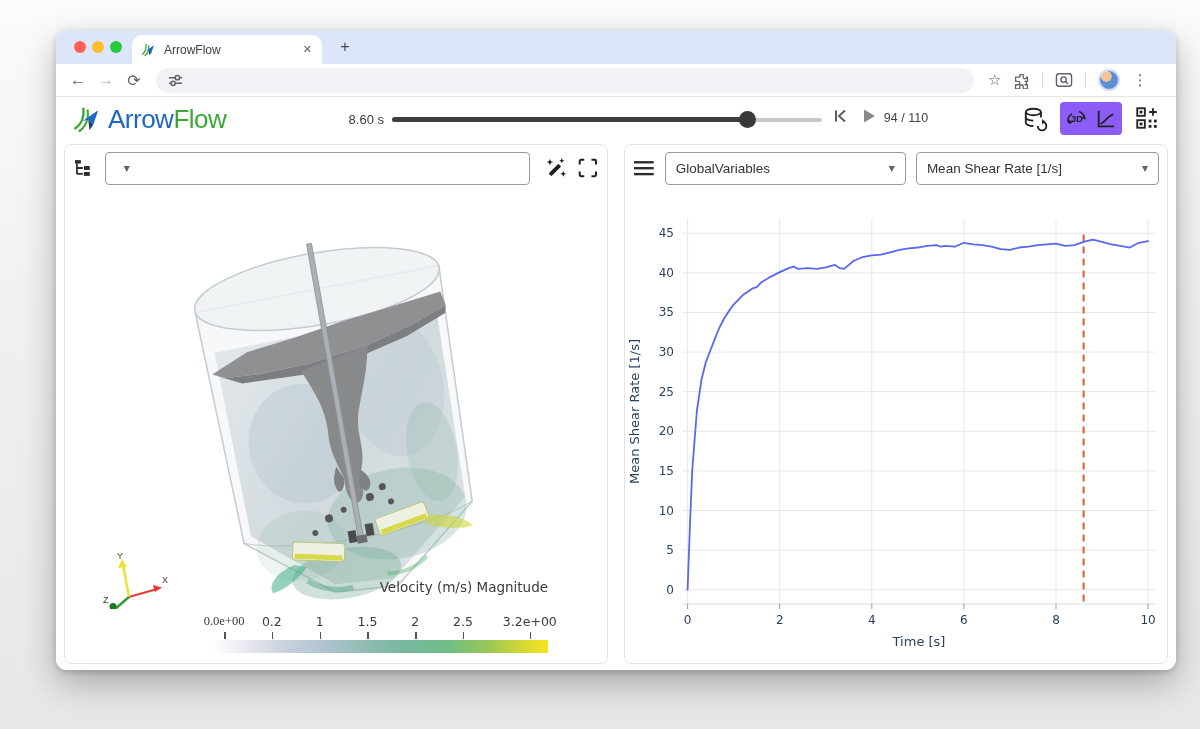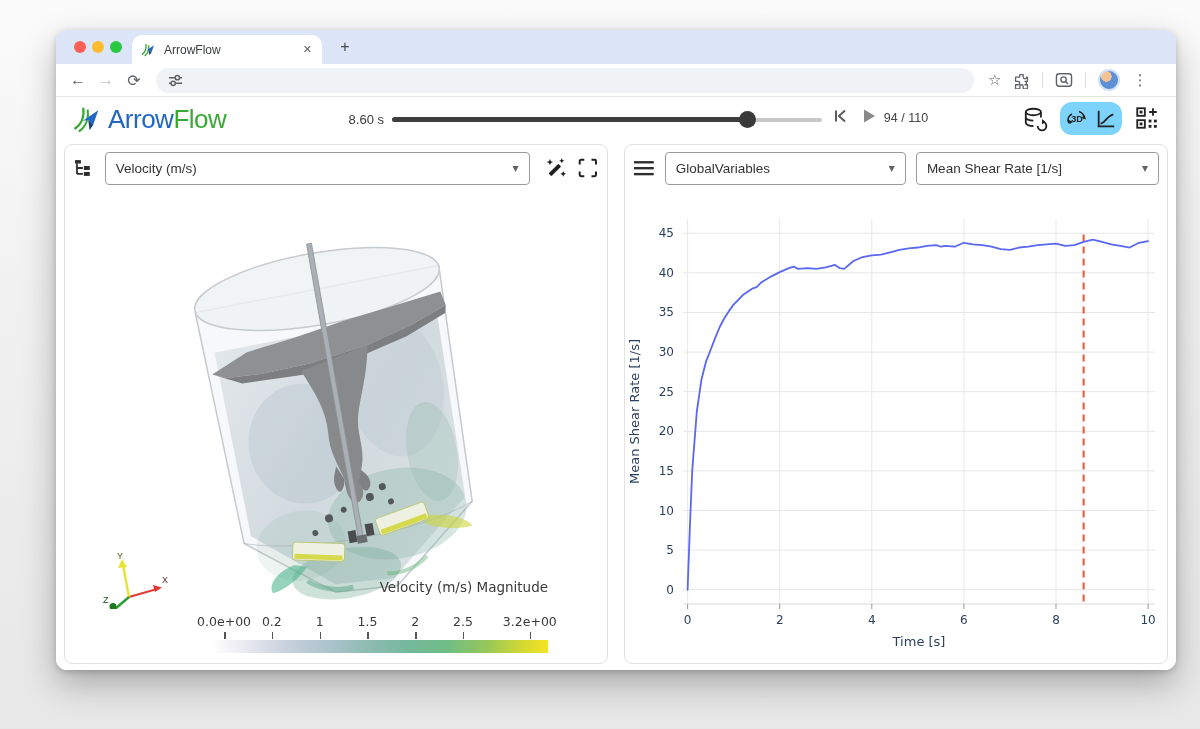--- a/index.html
+++ b/index.html
@@ -54,21 +54,21 @@
   .logo{ display:flex; align-items:center; margin-left:16px; gap:6px; }
   .logo-arrow{ font-size:26px; color:#2066c4; letter-spacing:-.5px; }
   .logo-flow{ font-size:26px; color:#3aaa35; letter-spacing:-.5px; }
   .time-label{ position:absolute; left:270px; width:58px; text-align:right; font-size:13px; color:#3a3a3a; }
   .slider{ position:absolute; left:336px; width:430px; height:20px; top:12px; }
   .slider .track{ position:absolute; top:9px; left:0; width:100%; height:3.5px; border-radius:2px; background:#c8c8c8; }
   .slider .fill{ position:absolute; top:8px; left:0; height:5px; border-radius:3px; background:#3e3e3e; }
   .slider .knob{ position:absolute; top:2px; width:17px; height:17px; border-radius:50%; background:#3a3a3a; }
   .pb{ position:absolute; top:10px; }
   .counter{ position:absolute; left:818px; top:14px; width:64px; text-align:center; font-size:12.5px; color:#444; }
-  .toggle-group{ position:absolute; left:1004px; top:5px; width:62px; height:33px; background:#7dd3fc; border-radius:12px;
+  .toggle-group{ position:absolute; left:1004px; top:5px; width:62px; height:33px; background:#8b5cf6; border-radius:4px;
      display:flex; align-items:center; justify-content:space-evenly; }
   
   .content{ position:absolute; left:0; top:111px; width:100%; height:529px; background:#fff; }
   .card{ position:absolute; top:3px; height:520px; background:#fff; border:1px solid #e2e2e2; border-radius:8px; }
   .card-left{ left:8px; width:544px; }
   .card-right{ left:568px; width:544px; }
   .card-toolbar{ position:absolute; left:0; top:0; width:100%; height:46px; display:flex; align-items:center; padding:0 8px; gap:10px; }
   .select{ height:33px; border:1px solid #9b9b9b; border-radius:4px; background:#fff;
     display:flex; align-items:center; padding:0 10px; }
   .select .val{ font-size:13.5px; color:#333; flex:1; }
@@ -207,21 +207,20 @@
       <div class="card-toolbar">
         <svg width="22" height="20" viewBox="0 0 22 20">
           <rect x="2" y="2" width="6" height="3.5" fill="#2d2d2d"></rect>
           <line x1="4" y1="5.5" x2="4" y2="16" stroke="#2d2d2d" stroke-width="1.8"></line>
           <line x1="4" y1="10" x2="10" y2="10" stroke="#2d2d2d" stroke-width="1.8"></line>
           <line x1="4" y1="16" x2="10" y2="16" stroke="#2d2d2d" stroke-width="1.8"></line>
           <rect x="11" y="8" width="6" height="4" fill="#2d2d2d"></rect>
           <rect x="11" y="14" width="6" height="4" fill="#2d2d2d"></rect>
         </svg>
         <div class="select sel-field">
-          <span class="val">Velocity (m/s)</span>
           <span class="chev">▾</span>
         </div>
         <svg width="24" height="24" viewBox="0 0 24 24" style="margin-left:4px">
           <rect x="9" y="7" width="4" height="14" rx="1" transform="rotate(45 11 14)" fill="#1f1f1f"></rect>
           <path d="M6 3 l1 2.2 L9.3 6 7 7 6 9.3 5 7 2.7 6 5 5.2 Z" fill="#1f1f1f"></path>
           <path d="M18 2 l.8 1.8 1.8.8 -1.8.8 -.8 1.8 -.8-1.8 -1.8-.8 1.8-.8 Z" fill="#1f1f1f"></path>
           <path d="M19.5 15 l.9 2 2 .9 -2 .9 -.9 2 -.9-2 -2-.9 2-.9 Z" fill="#1f1f1f"></path>
         </svg>
         <svg width="22" height="22" viewBox="0 0 24 24">
           <path d="M3 8 V4.5 a1.5 1.5 0 0 1 1.5-1.5 H8 M16 3 h3.5 A1.5 1.5 0 0 1 21 4.5 V8 M21 16 v3.5 a1.5 1.5 0 0 1 -1.5 1.5 H16 M8 21 H4.5 A1.5 1.5 0 0 1 3 19.5 V16" fill="none" stroke="#1f1f1f" stroke-width="2.2"></path>
@@ -296,21 +295,21 @@
           <circle cx="48" cy="421.5" r="3.5" fill="#1b7a20" transform="translate(0,-4)"></circle>
           <text x="97" y="394" font-size="9" fill="#5a2a28">X</text>
           <text x="52" y="370" font-size="9" fill="#55521a">Y</text>
           <text x="38" y="414" font-size="9" fill="#1d4d1f">Z</text>
         </g>
       </svg>
 
       <div class="legend">
         <div class="legend-title">Velocity (m/s) Magnitude</div>
         <div class="legend-ticks" id="legend-ticks">
-            <span class="lt" style="left: 3.6%;">0.0e+00</span>
+            <span class="lt" style="left: 3.6%; font-family: Liberation Serif, serif;">0.0e+00</span>
             <span class="lm" style="left: 3.6%;"></span>
             <span class="lt" style="left: 17.8188%;">0.2</span>
             <span class="lm" style="left: 17.8188%;"></span>
             <span class="lt" style="left: 32.0375%;">1</span>
             <span class="lm" style="left: 32.0375%;"></span>
             <span class="lt" style="left: 46.2563%;">1.5</span>
             <span class="lm" style="left: 46.2563%;"></span>
             <span class="lt" style="left: 60.475%;">2</span>
             <span class="lm" style="left: 60.475%;"></span>
             <span class="lt" style="left: 74.6937%;">2.5</span>

